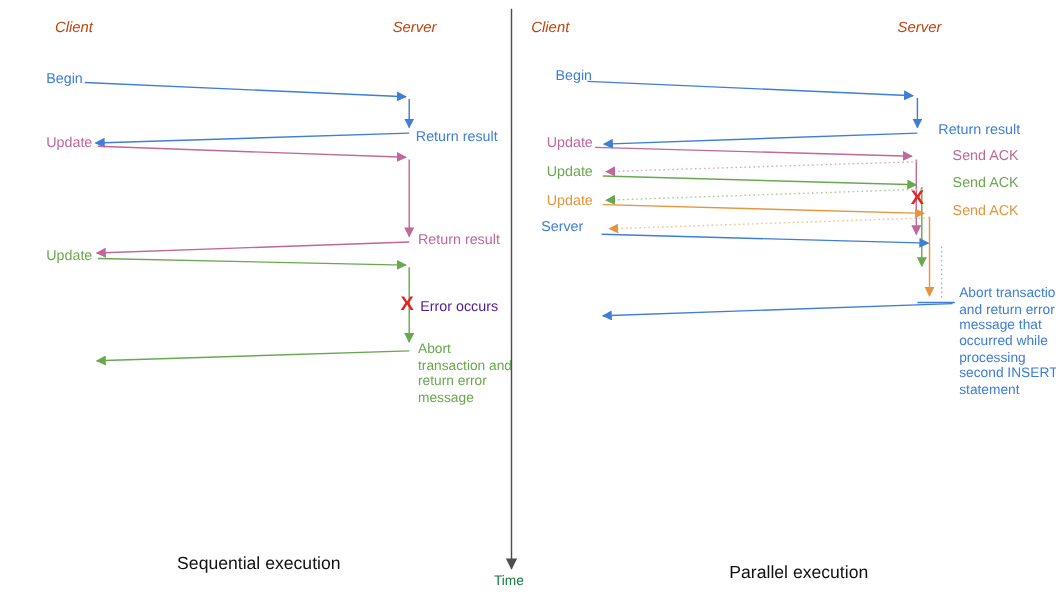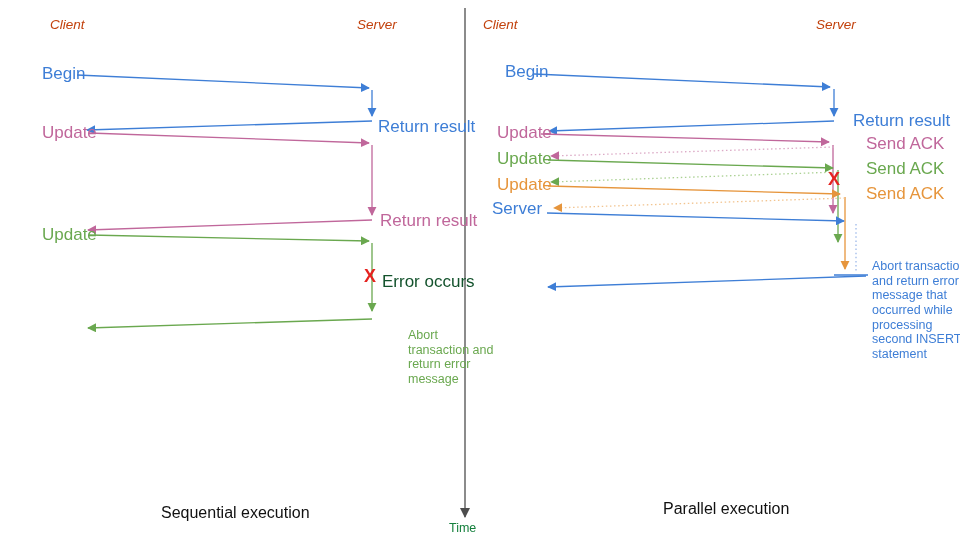--- a/index.html
+++ b/index.html
@@ -1,26 +1,26 @@
 <!DOCTYPE html>
 <html><head>
 <meta charset="utf-8">
 <style>
   html,body{margin:0;padding:0;background:#ffffff;}
   #canvas{
     position:relative;width:960px;height:540px;background:#ffffff;overflow:hidden;
     font-family:"Liberation Sans", sans-serif;
   }
-  .lbl{position:absolute;font-size:17px;line-height:1.15;white-space:nowrap;}
+  .lbl{position:absolute;font-size:13px;line-height:1.15;white-space:nowrap;}
   .actor{color:#c2410c;font-style:italic;font-size:13.5px;}
   .blue{color:#3e7ed6;}
   .pink{color:#c0679b;}
   .green{color:#6aa84f;}
   .orange{color:#e6953c;}
-  .red{color:#14532d;}
+  .red{color:#4c1d95;}
   .xmark{font-size:18px;font-weight:bold;color:#e52320;}
   .wrapblock{white-space:normal;font-size:12.5px;line-height:1.17;}
   .caption{font-size:16px;color:#111111;}
   .timelbl{font-size:12.5px;color:#15803d;}
   svg{position:absolute;left:0;top:0;}
   .st-blue{stroke:#3e7ed6;}
   .st-pink{stroke:#c0679b;}
   .st-green{stroke:#6aa84f;}
   .st-orange{stroke:#e6953c;}
   .st-dark{stroke:#4d4d4d;}
@@ -100,21 +100,21 @@
 
   <span class="lbl blue" style="left:42px;top:64px;">Begin</span>
   <span class="lbl blue" style="left:378px;top:117px;">Return result</span>
   <span class="lbl pink" style="left:42px;top:123px;">Update</span>
   <span class="lbl pink" style="left:380px;top:211px;">Return result</span>
   <span class="lbl green" style="left:42px;top:225px;">Update</span>
 
   <span class="lbl xmark" style="left:364px;top:266px;">X</span>
   <span class="lbl red" style="left:382px;top:272px;">Error occurs</span>
 
-  <div class="lbl green wrapblock" style="left:380px;top:328px;width:92px;margin-left:28px;">Abort transaction and return error message</div>
+  <div class="lbl green wrapblock" style="left:380px;top:310px;width:92px;">Abort transaction and return error message</div>
 
   <span class="lbl caption" style="left:161px;top:504px;">Sequential execution</span>
 
   <span class="lbl timelbl" style="left:449px;top:521px;">Time</span>
 
   <span class="lbl actor" style="left:483px;top:17px;">Client</span>
   <span class="lbl actor" style="left:816px;top:17px;">Server</span>
 
   <span class="lbl blue" style="left:505px;top:62px;">Begin</span>
   <span class="lbl blue" style="left:853px;top:111px;">Return result</span>
@@ -127,15 +127,15 @@
 
   <span class="lbl orange" style="left:497px;top:175px;">Update</span>
   <span class="lbl orange" style="left:866px;top:184px;">Send ACK</span>
 
   <span class="lbl blue" style="left:492px;top:199px;">Server</span>
 
   <span class="lbl xmark" style="left:828px;top:169px;">X</span>
 
   <div class="lbl blue wrapblock" style="left:872px;top:259px;width:97px;">Abort transaction and return error message that occurred while processing second INSERT statement</div>
 
-  <span class="lbl caption" style="left:663px;top:500px;text-align:right;">Parallel execution</span>
+  <span class="lbl caption" style="left:663px;top:512px;text-align:right;">Parallel execution</span>
 
 </div>
 
 </body></html>

